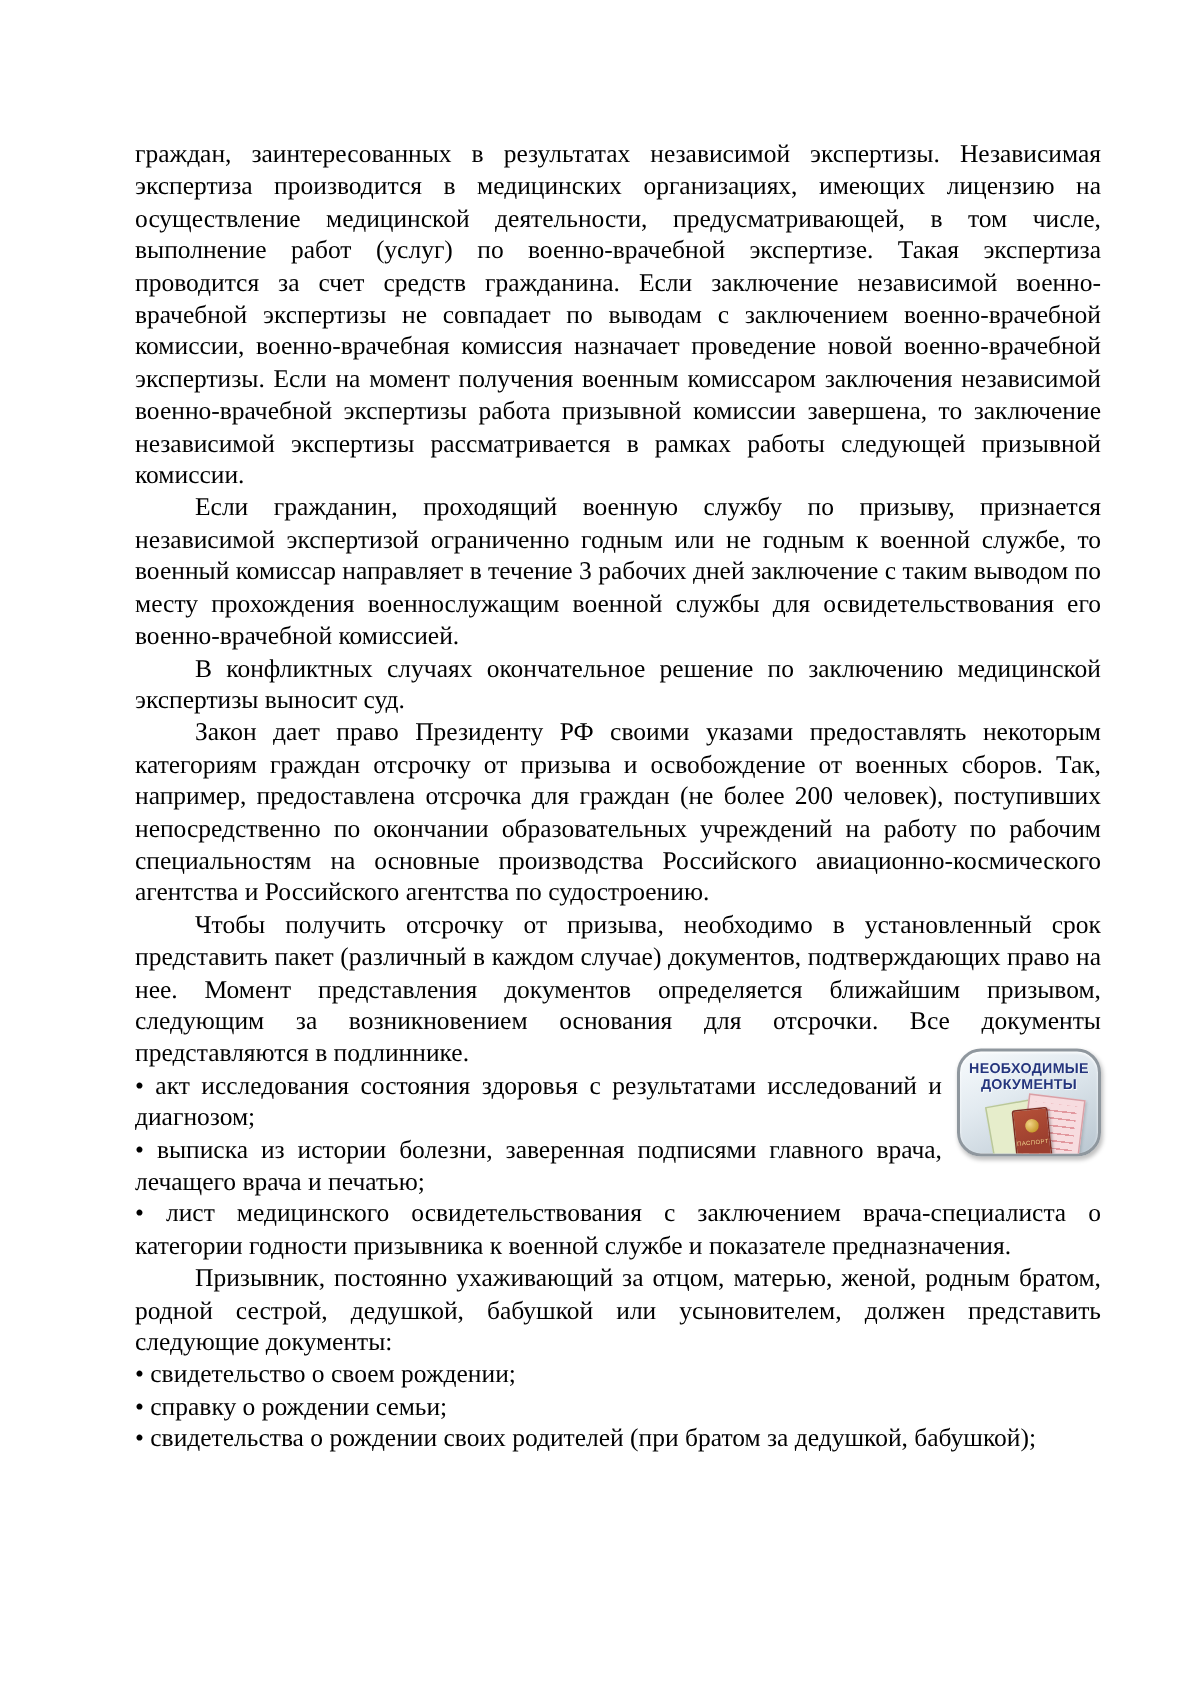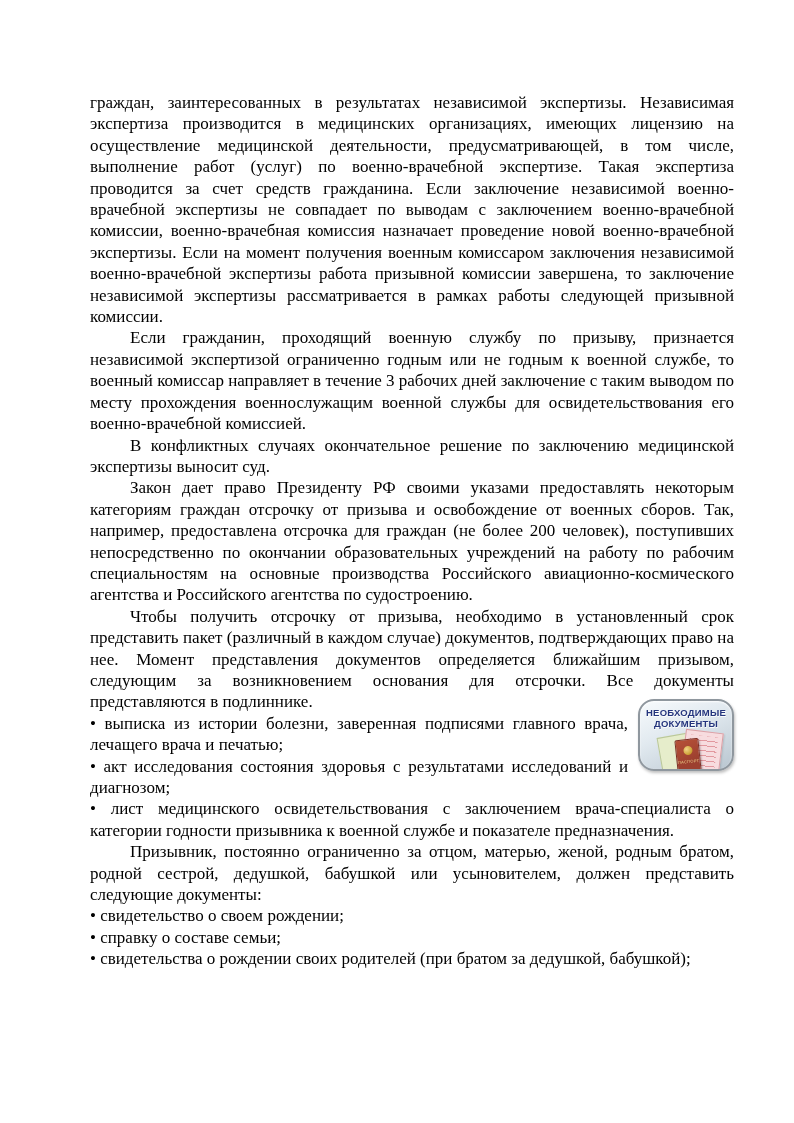--- a/index.html
+++ b/index.html
@@ -159,24 +159,24 @@
         <div class="doc-sheet-green"></div>
         <div class="doc-sheet-pink"></div>
         <div class="doc-passport">
           <div class="passport-emblem"></div>
           <div class="passport-label">ПАСПОРТ</div>
         </div>
       </div>
     </div>
 
 
+    <p class="bullet">акт исследования состояния здоровья с результатами исследований и диагнозом;</p>
     <p class="bullet">выписка из истории болезни, заверенная подписями главного врача, лечащего врача и печатью;</p>
-    <p class="bullet">акт исследования состояния здоровья с результатами исследований и диагнозом;</p>
     <p class="bullet">лист медицинского освидетельствования с заключением врача-специалиста о категории годности призывника к военной службе и показателе предназначения.</p>
 
-    <p class="para">Призывник, постоянно ограниченно за отцом, матерью, женой, родным братом, родной сестрой, дедушкой, бабушкой или усыновителем, должен представить следующие документы:</p>
+    <p class="para">Призывник, постоянно ухаживающий за отцом, матерью, женой, родным братом, родной сестрой, дедушкой, бабушкой или усыновителем, должен представить следующие документы:</p>
 
     <p class="bullet">свидетельство о своем рождении;</p>
-    <p class="bullet">справку о составе семьи;</p>
+    <p class="bullet">справку о рождении семьи;</p>
     <p class="bullet">свидетельства о рождении своих родителей (при братом за дедушкой, бабушкой);</p>
 
   </div>
 </div>
 
 </body></html>

